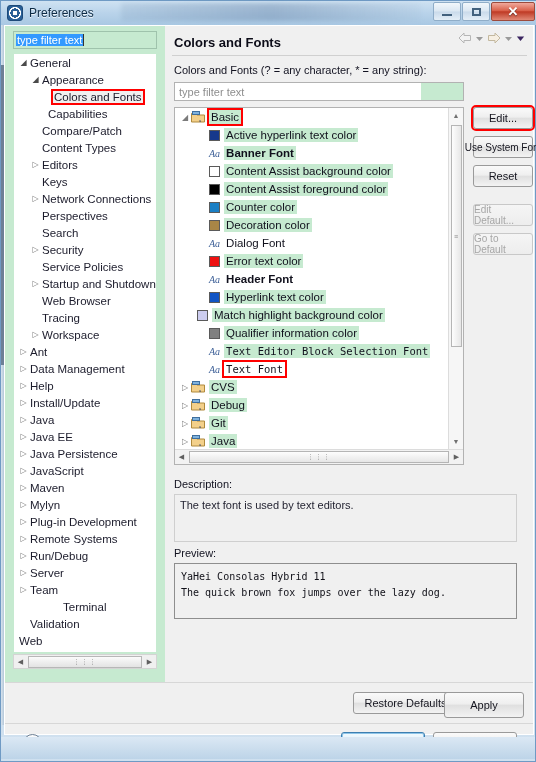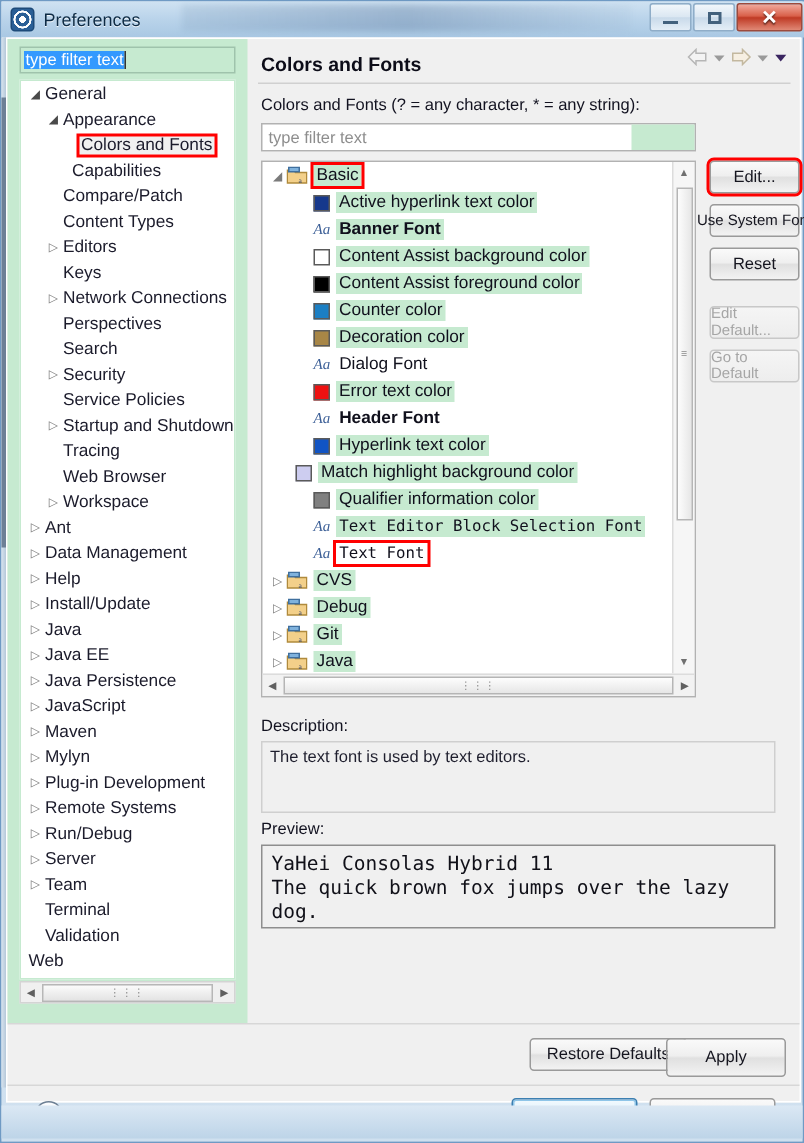--- a/index.html
+++ b/index.html
@@ -124,21 +124,21 @@
       background:linear-gradient(180deg,#f5f5f5,#ededed);}
   .btn.redring{outline:2px solid #ff0000;}
   .btn.default{border:1px solid #3c7fb1;box-shadow:0 0 0 1px #8ec5e8 inset;
       background:linear-gradient(180deg,#f2fafe 0%,#dff0fb 45%,#cfe8f8 52%,#eaf6fd 100%);}
 
   
   #desc-box{position:absolute;left:8px;top:468px;width:343px;height:48px;
       background:#f0f0f0;border:1px solid #cfcfcf;box-sizing:border-box;padding:4px 5px;font-size:11px;}
   #prev-box{position:absolute;left:8px;top:537px;width:343px;height:56px;
       background:#f0f0f0;border:1px solid #8e8e8e;box-sizing:border-box;padding:5px 6px;}
-  #prev-box div{font-family:"DejaVu Sans Mono",monospace;font-size:13px;line-height:16px;color:#101018;}
+  #prev-box div{font-family:"DejaVu Sans Mono",monospace;font-size:10px;line-height:16px;color:#101018;}
 
   
   #btm-sep{position:absolute;left:0;top:656px;right:0;height:1px;background:#d7d7d7;}
   #btm1{position:absolute;left:0;top:657px;right:0;height:40px;}
   #btm-sep2{position:absolute;left:0;top:697px;right:0;height:1px;background:#d7d7d7;}
   #btm2{position:absolute;left:0;top:698px;right:0;height:38px;}
   #help-btn{position:absolute;left:18px;top:10px;width:19px;height:19px;border-radius:50%;
       border:1px solid #6d7f93;box-sizing:border-box;color:#3a4c60;font-size:12px;
       display:flex;align-items:center;justify-content:center;
       background:linear-gradient(180deg,#fbfcfd,#e6ecf2);}
@@ -230,27 +230,27 @@
           <div class="trow" style="padding-left: 16px;">
             <span class="tw">&nbsp;</span>
             <span class="tlabel">Service Policies</span>
           </div>
           <div class="trow" style="padding-left: 16px;">
             <span class="tw">▷</span>
             <span class="tlabel">Startup and Shutdown</span>
           </div>
           <div class="trow" style="padding-left: 16px;">
             <span class="tw">&nbsp;</span>
+            <span class="tlabel">Web Browser</span>
+          </div>
+          <div class="trow" style="padding-left: 16px;">
+            <span class="tw">&nbsp;</span>
             <span class="tlabel">Tracing</span>
           </div>
           <div class="trow" style="padding-left: 16px;">
-            <span class="tw">&nbsp;</span>
-            <span class="tlabel">Web Browser</span>
-          </div>
-          <div class="trow" style="padding-left: 16px;">
             <span class="tw">▷</span>
             <span class="tlabel">Workspace</span>
           </div>
           <div class="trow" style="padding-left: 4px;">
             <span class="tw">▷</span>
             <span class="tlabel">Ant</span>
           </div>
           <div class="trow" style="padding-left: 4px;">
             <span class="tw">▷</span>
             <span class="tlabel">Data Management</span>
@@ -300,21 +300,21 @@
             <span class="tlabel">Run/Debug</span>
           </div>
           <div class="trow" style="padding-left: 4px;">
             <span class="tw">▷</span>
             <span class="tlabel">Server</span>
           </div>
           <div class="trow" style="padding-left: 4px;">
             <span class="tw">▷</span>
             <span class="tlabel">Team</span>
           </div>
-          <div class="trow" style="padding-left: 4px;">
+          <div class="trow" style="padding-left: 4px; margin-left: 33px;">
             <span class="tw">&nbsp;</span>
             <span class="tlabel">Terminal</span>
           </div>
           <div class="trow" style="padding-left: 4px;">
             <span class="tw">&nbsp;</span>
             <span class="tlabel">Validation</span>
           </div>
           <div class="trow" style="padding-left: 4px;">
             <span class="tlabel">Web</span>
           </div>

